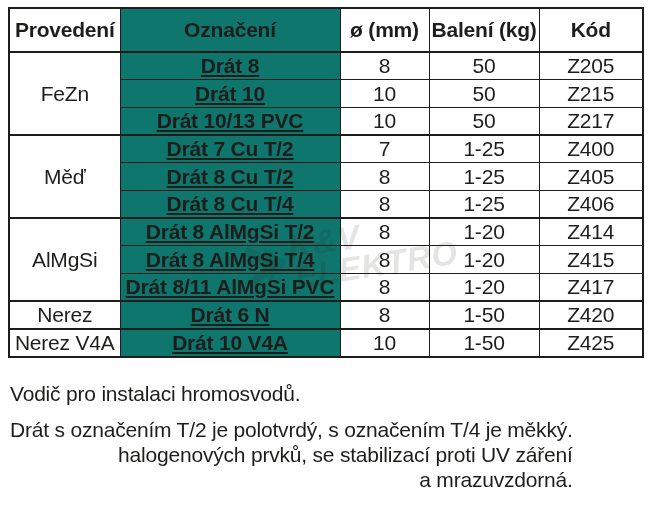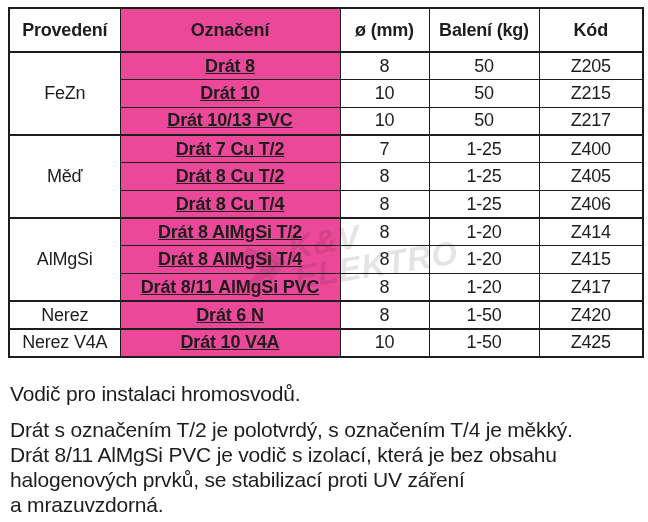--- a/index.html
+++ b/index.html
@@ -11,48 +11,48 @@
 
   
   .spec-table{
     position:absolute;left:8px;top:7px;
     width:634px;border-collapse:collapse;table-layout:fixed;
     border:2px solid #1d1d1b;
   }
   .spec-table th,.spec-table td{
     border:1px solid #1d1d1b;
     text-align:center;vertical-align:middle;
-    padding:0 2px;font-size:18px;letter-spacing:-0.2px;
+    padding:0 2px;font-size:21px;letter-spacing:-0.2px;
     overflow:hidden;white-space:nowrap;margin-left:31px;
   }
   .spec-table thead tr{height:44px;}
   .spec-table thead th{font-weight:bold;border-bottom:2px solid #1d1d1b;}
   .spec-table tbody tr{height:27.7px;}
-  .shade{background:#ec4899;}
+  .shade{background:#0f766e;}
   .ozn{font-weight:bold;text-decoration:underline;}
   .group-start td{border-top:2px solid #1d1d1b;}
 
   
   .watermark{
     position:absolute;left:243px;top:222px;z-index:5;
     display:flex;align-items:flex-start;gap:5px;
     transform:rotate(-9deg);
     color:rgba(29,29,27,0.12);
     pointer-events:none;user-select:none;
     font-weight:bold;font-style:italic;
   }
   .wm-text{display:flex;flex-direction:column;font-size:33px;line-height:31px;letter-spacing:1px;}
   .wm-line2{margin-left:2px;}
 
   
   .notes{position:absolute;left:10px;top:381px;width:634px;}
   .note-row{display:flex;align-items:flex-start;margin-bottom:11px;}
   .note-label{flex:0 0 105px;font-weight:bold;font-size:17px;line-height:25px;letter-spacing:-0.2px;}
   .note-text{font-size:21px;line-height:25px;letter-spacing:-0.2px;}
-  .note-text div{white-space:nowrap;}
+  .note-text div{white-space:nowrap;text-align:right;}
 </style>
 </head>
 <body>
 
 <table class="spec-table">
   <colgroup>
     <col style="width:111px">
       <col style="width:220px">
       <col style="width:89px">
       <col style="width:110px">
@@ -158,18 +158,17 @@
   </span>
 </div>
 
 <div class="notes">
   <div class="note-row">
     <div class="note-text">Vodič pro instalaci hromosvodů.</div>
   </div>
   <div class="note-row">
     <div class="note-text">
       <div>Drát s označením T/2 je polotvrdý, s označením T/4 je měkký.</div>
-      <div>Drát 8/11 AlMgSi PVC je vodič s izolací, která je bez obsahu</div>
       <div>halogenových prvků, se stabilizací proti UV záření</div>
       <div>a mrazuvzdorná.</div>
     </div>
   </div>
 </div>
 
 </body></html>

